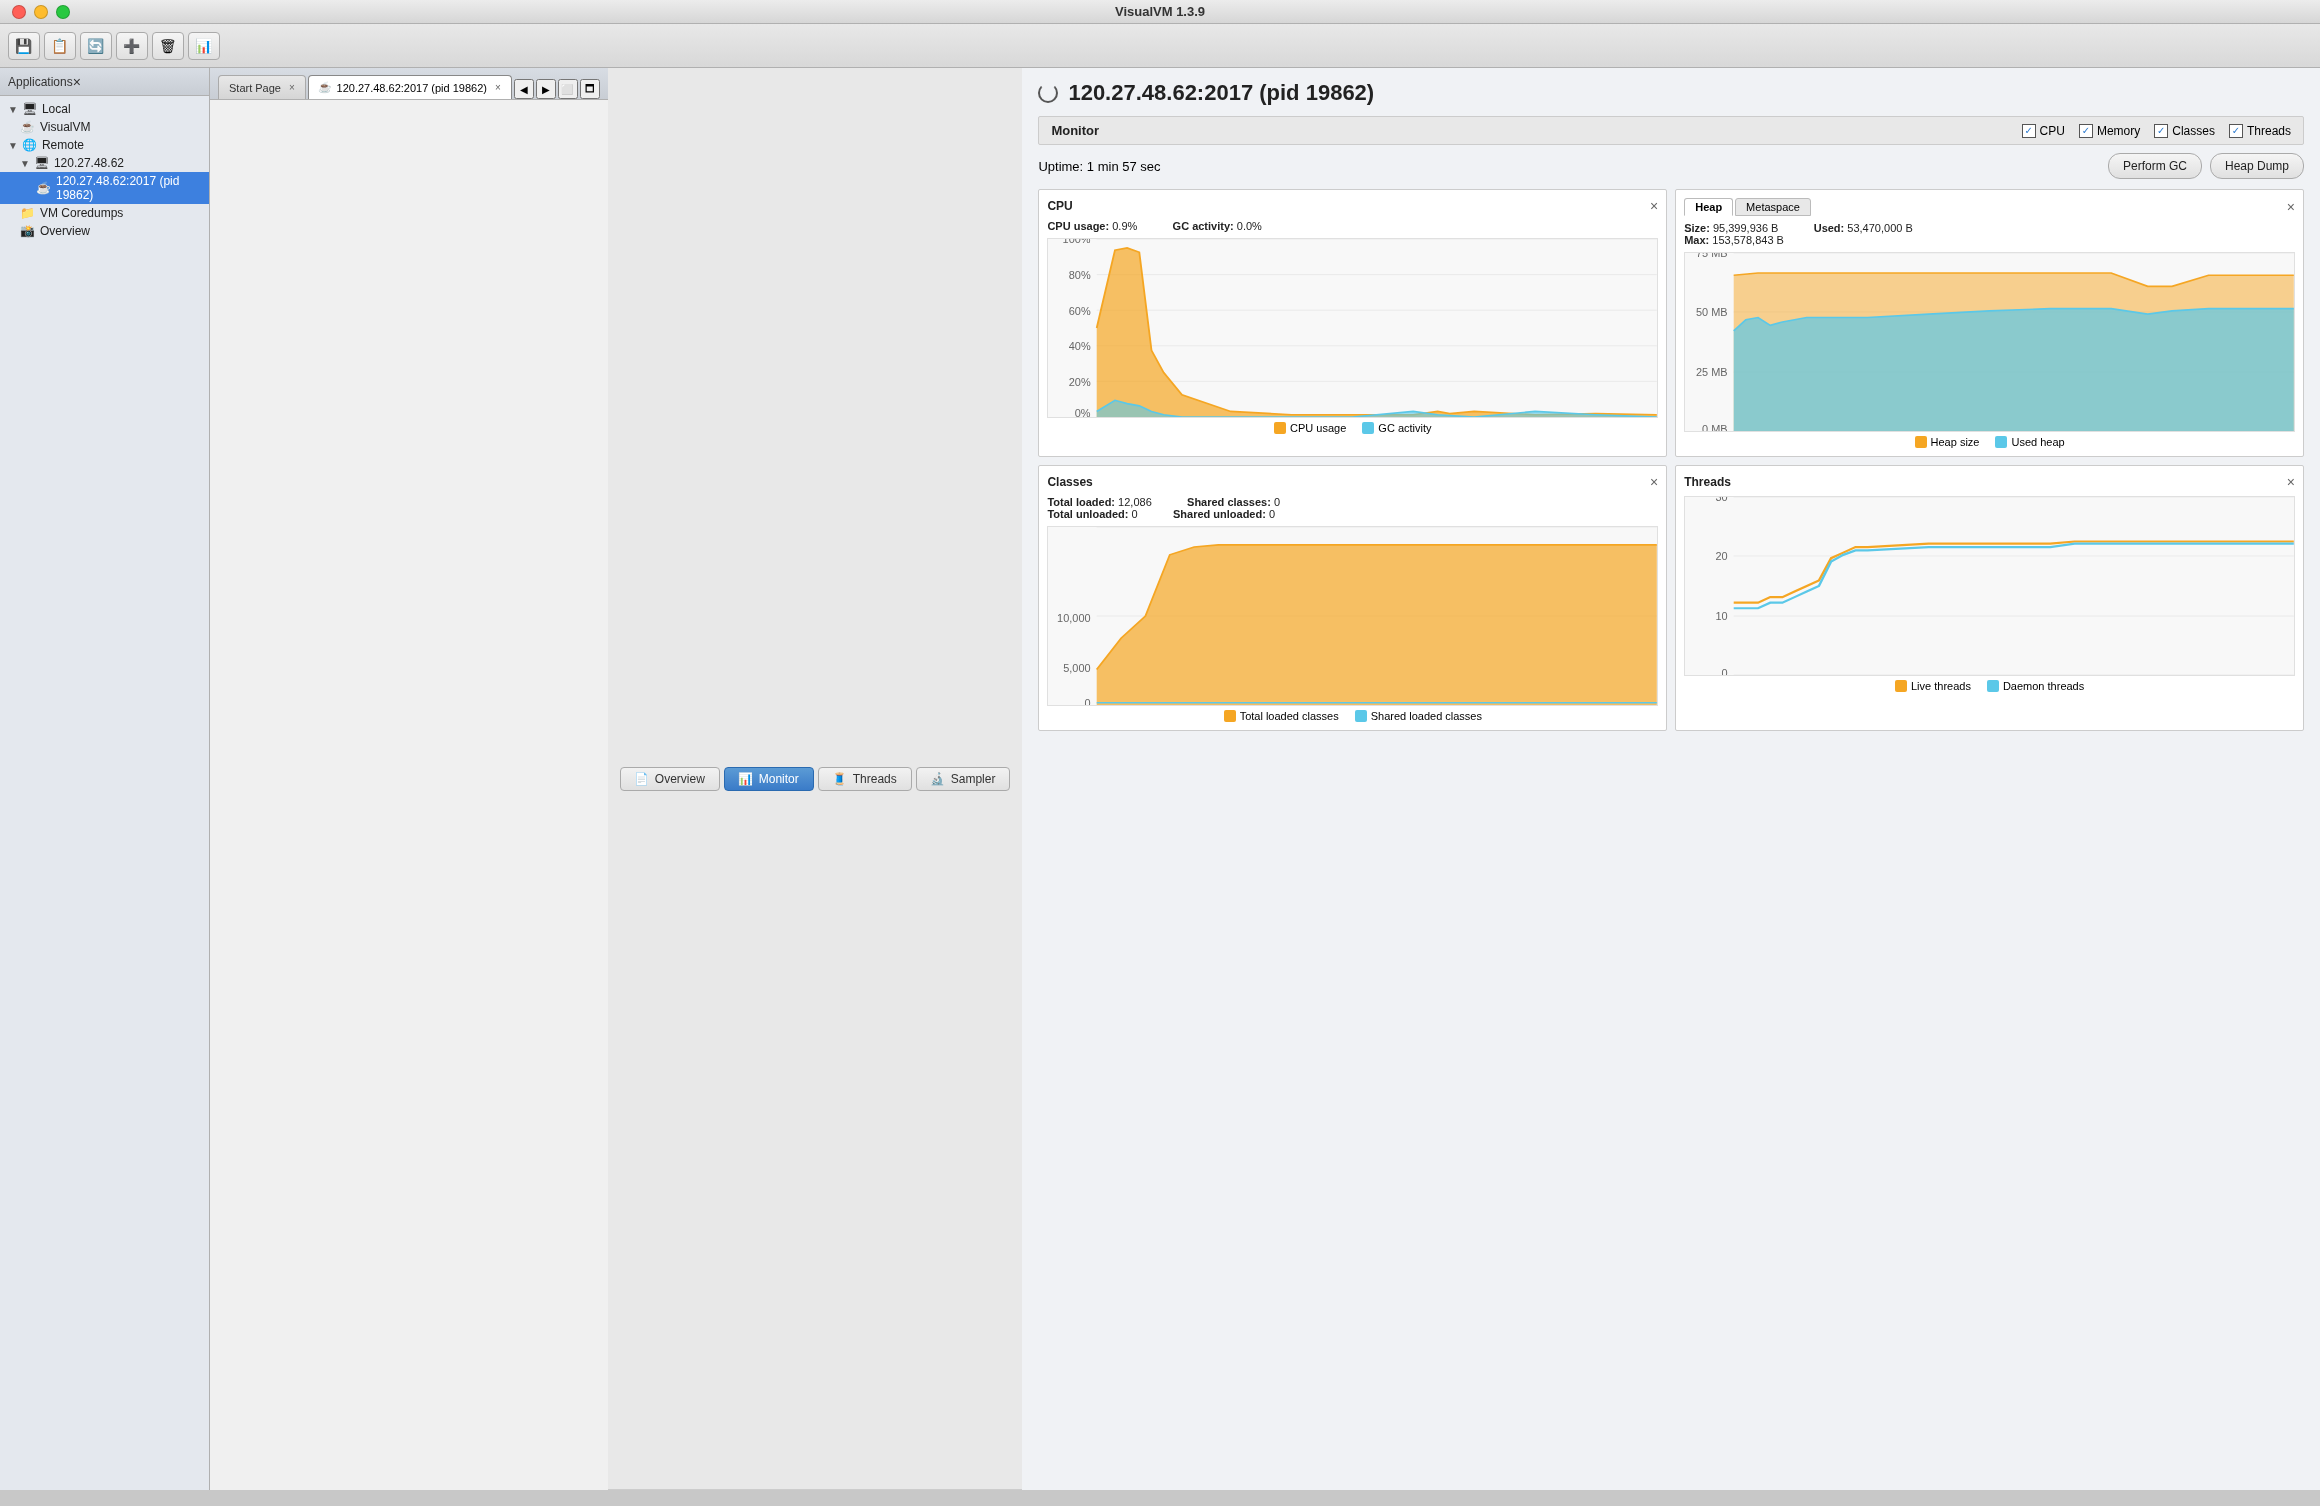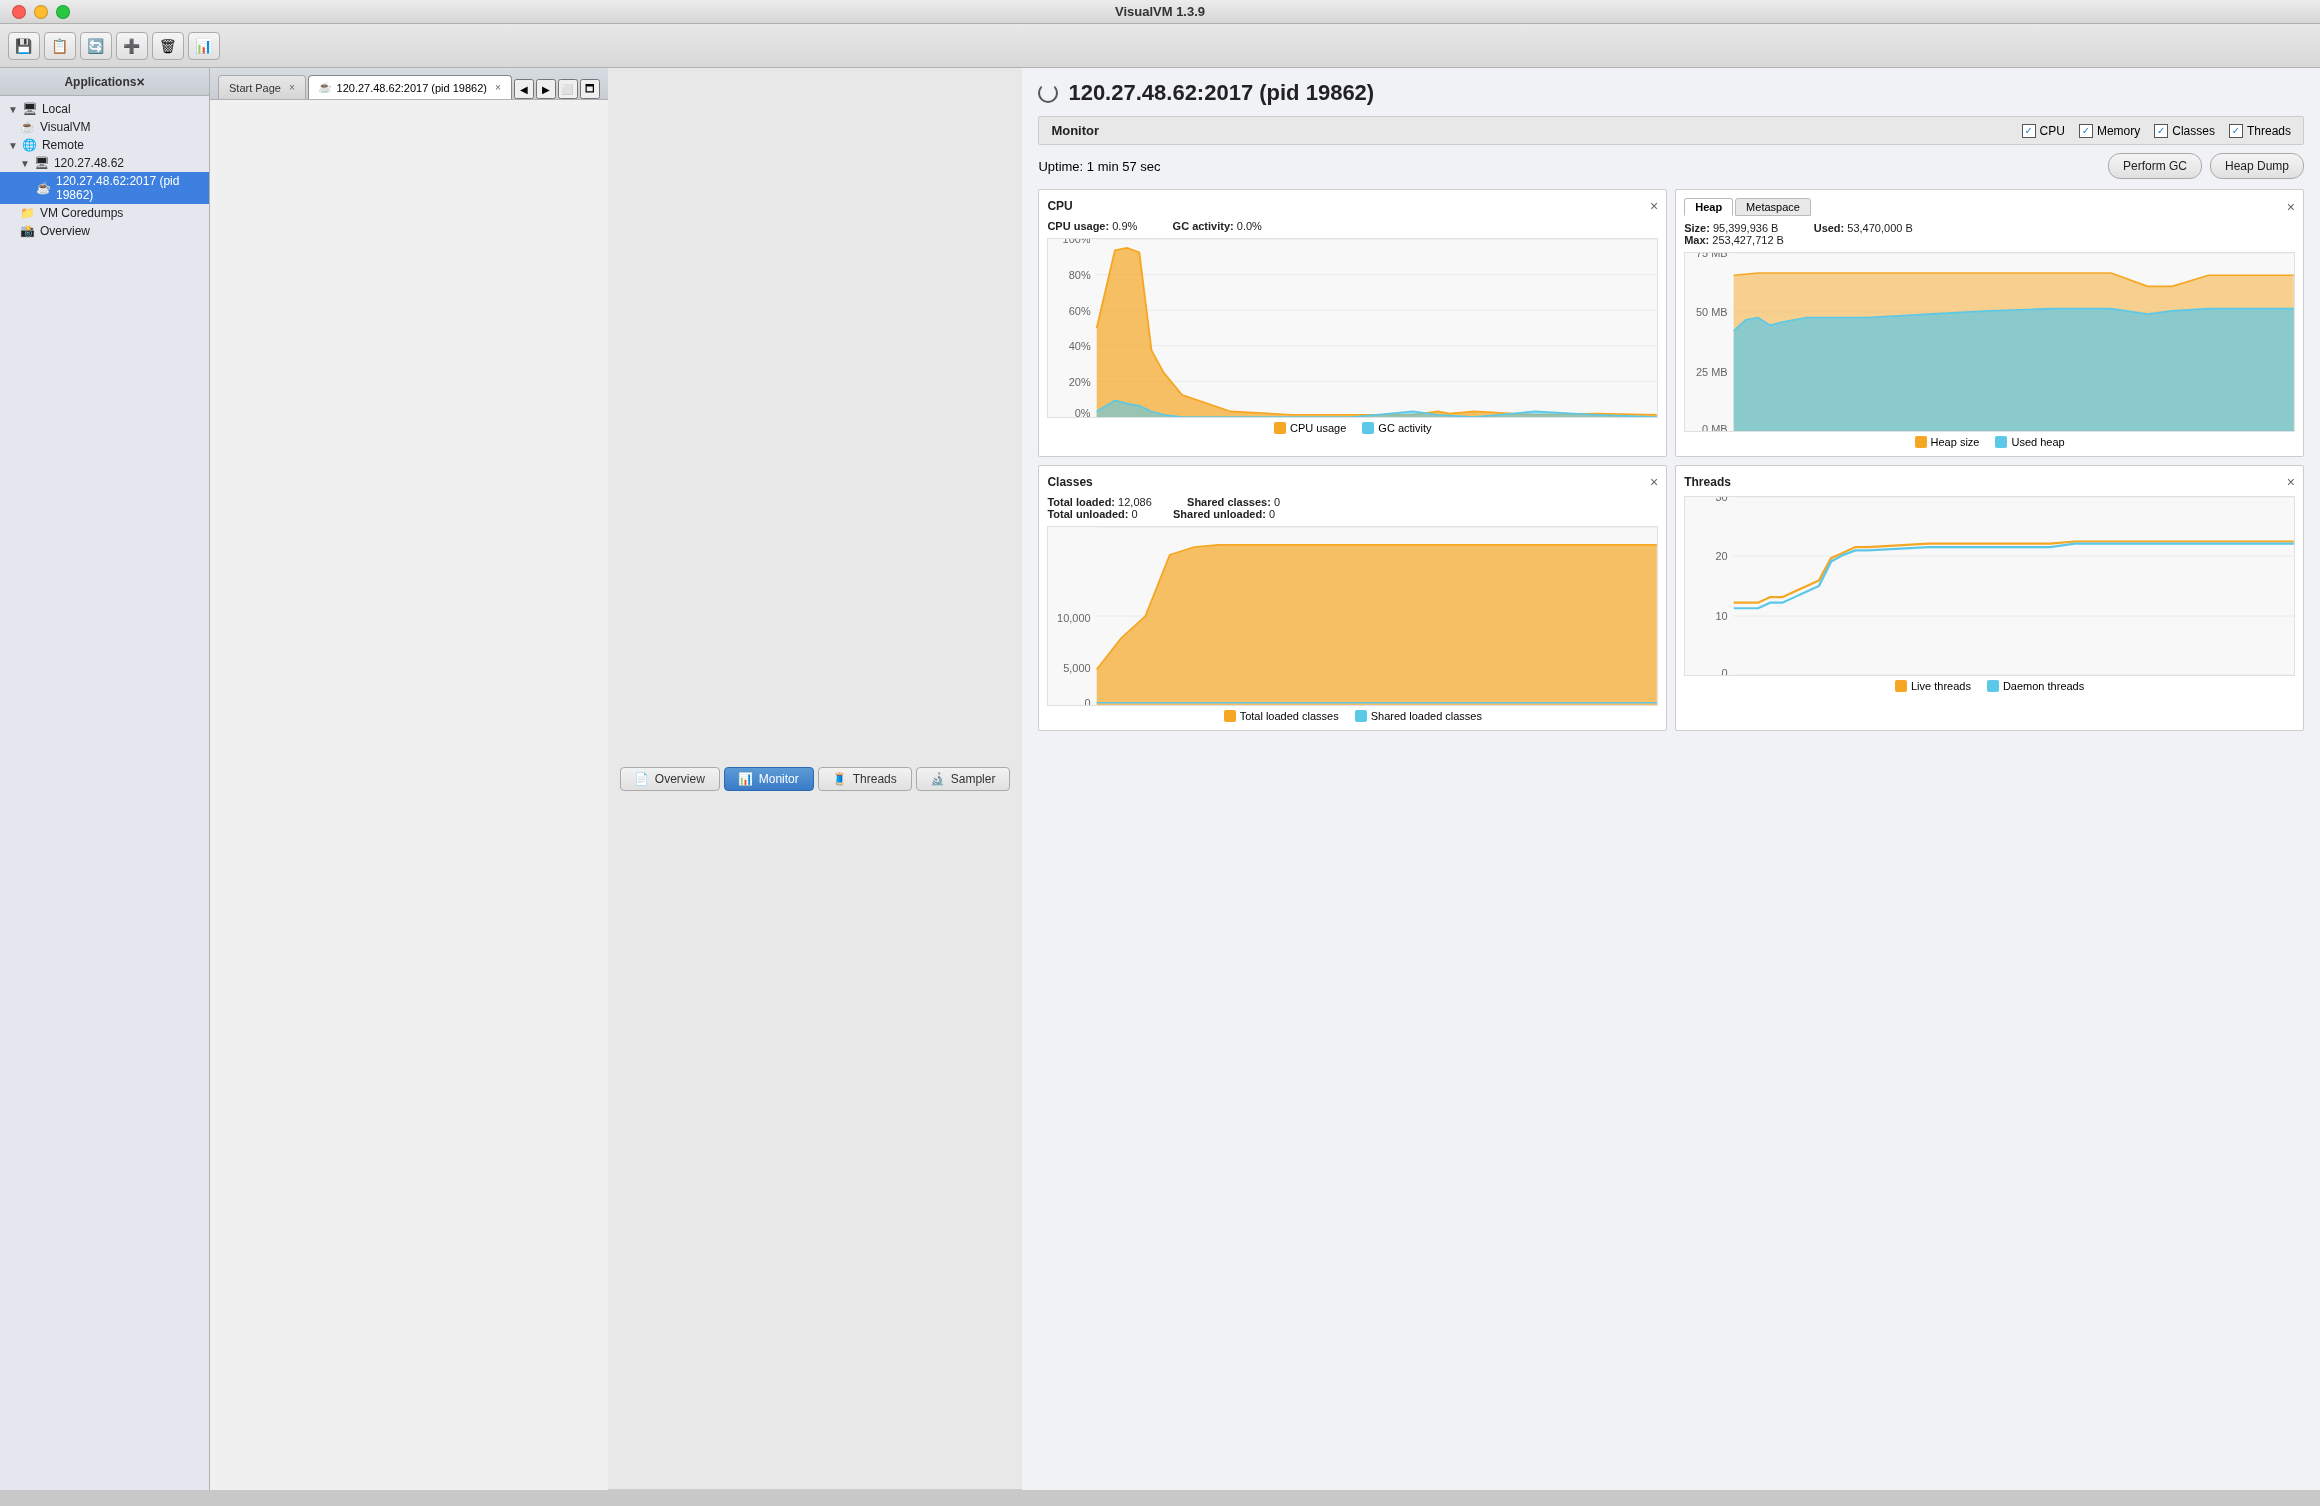--- a/index.html
+++ b/index.html
@@ -63,26 +63,26 @@
       min-width: 210px;
       background: #e4e8ee;
       border-right: 1px solid #b0b0b0;
       display: flex;
       flex-direction: column;
     }
     .sidebar-header {
       background: linear-gradient(to bottom, #d8dde4, #c8cdd4);
       padding: 4px 8px;
       font-size: 12px;
-      font-weight: 700;
+      font-weight: 400;
       color: #333;
       border-bottom: 1px solid #b0b0b0;
       display: flex;
       align-items: center;
-      justify-content: center;
+      justify-content: flex-start;
       height: 28px;
     }
     .sidebar-content { flex: 1; overflow: auto; padding: 4px 0; }
     .tree-item {
       display: flex;
       align-items: center;
       padding: 2px 8px;
       cursor: pointer;
       font-size: 12px;
       color: #222;
@@ -510,21 +510,21 @@
             <span class="chart-close">×</span>
           </div>
           <div class="chart-stats">
             <strong>Size:</strong>
             <span>95,399,936 B</span>
             &nbsp;&nbsp;&nbsp;
             <strong>Used:</strong>
             <span>53,470,000 B</span>
             <br>
             <strong>Max:</strong>
-            <span>253,427,712 B</span>
+            <span>153,578,843 B</span>
           </div>
           <div class="chart-container">
             <svg viewBox="0 0 500 160" preserveAspectRatio="none">
 
               <line x1="40" y1="0" x2="500" y2="0" stroke="#e0e0e0" stroke-width="0.5"></line>
               <line x1="40" y1="53" x2="500" y2="53" stroke="#e0e0e0" stroke-width="0.5"></line>
               <line x1="40" y1="107" x2="500" y2="107" stroke="#e0e0e0" stroke-width="0.5"></line>
               <line x1="40" y1="160" x2="500" y2="160" stroke="#e0e0e0" stroke-width="0.5"></line>
 
               <text x="35" y="4" font-size="9" text-anchor="end" fill="#666">75 MB</text>

